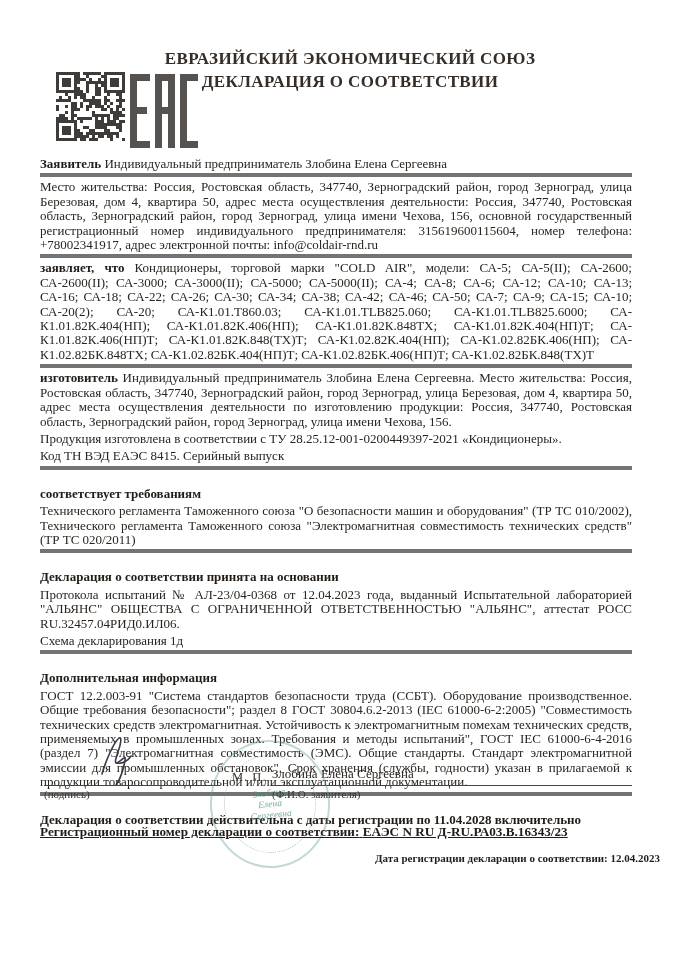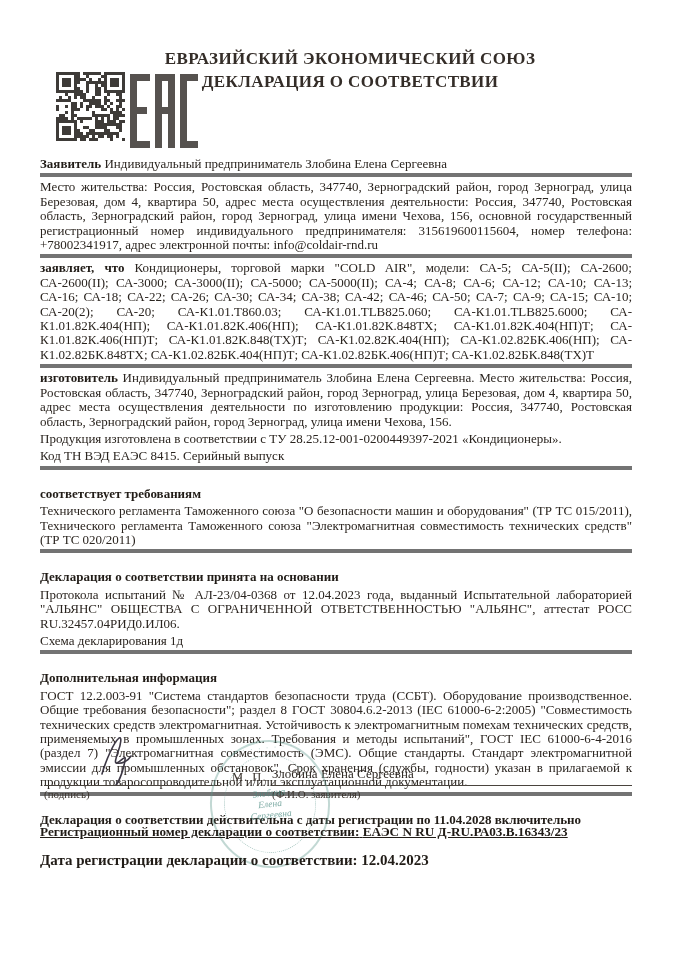--- a/index.html
+++ b/index.html
@@ -48,21 +48,21 @@
     border:1px dotted rgba(96,152,142,.6);border-radius:50%;
     display:flex;flex-direction:column;align-items:center;justify-content:center;
     font-style:italic;font-size:9.5px;line-height:11px;color:rgba(74,138,128,.85);
   }
   .stamp-ringtext{
     position:absolute;left:0;top:2px;width:100%;text-align:center;
     font-size:6px;color:rgba(96,152,142,.55);letter-spacing:2px;overflow:hidden;white-space:nowrap;
   }
   
   .reg1{position:absolute;left:40px;top:824px;width:620px;font-weight:bold;font-size:13.2px;color:#211c17;text-decoration:underline;}
-  .reg2{position:absolute;left:40px;top:852px;width:620px;font-weight:bold;font-size:15px;color:#211c17;}
+  .reg2{position:absolute;left:40px;top:852px;width:620px;font-weight:bold;font-size:11px;color:#211c17;text-align:right;}
 </style>
 </head>
 <body>
 
 <div class="page">
 
   <div class="title">
     <div>ЕВРАЗИЙСКИЙ ЭКОНОМИЧЕСКИЙ СОЮЗ</div>
     <div>ДЕКЛАРАЦИЯ О СООТВЕТСТВИИ</div>
   </div>
@@ -401,21 +401,21 @@
     <p class="row rule"><b>заявляет, что</b> <span>Кондиционеры, торговой марки "COLD AIR", модели: СА-5; СА-5(II); СА-2600; СА-2600(II); СА-3000; СА-3000(II); СА-5000; СА-5000(II); СА-4; СА-8; СА-6; СА-12; СА-10; СА-13; СА-16; СА-18; СА-22; СА-26; СА-30; СА-34; СА-38; СА-42; СА-46; СА-50;  СА-7; СА-9; СА-15; СА-10; СА-20(2); СА-20; СА-К1.01.Т860.03; СА-К1.01.TLB825.060; СА-К1.01.TLB825.6000; СА-К1.01.82К.404(НП); СА-К1.01.82К.406(НП); СА-К1.01.82К.848ТХ; СА-К1.01.82К.404(НП)Т; СА-К1.01.82К.406(НП)Т; СА-К1.01.82К.848(ТХ)Т; СА-К1.02.82К.404(НП); СА-К1.02.82БК.406(НП); СА-К1.02.82БК.848ТХ; СА-К1.02.82БК.404(НП)Т; СА-К1.02.82БК.406(НП)Т; СА-К1.02.82БК.848(ТХ)Т</span></p>
 
     <p class="row"><b>изготовитель</b> <span>Индивидуальный предприниматель Злобина Елена Сергеевна. Место жительства: Россия, Ростовская область, 347740, Зерноградский район, город Зерноград, улица Березовая, дом 4, квартира 50, адрес места осуществления деятельности по изготовлению продукции: Россия, 347740, Ростовская область, Зерноградский район, город Зерноград, улица имени Чехова, 156.</span></p>
 
     <p class="row">Продукция изготовлена в соответствии с ТУ 28.25.12-001-0200449397-2021 «Кондиционеры».</p>
 
     <p class="row rule">Код ТН ВЭД ЕАЭС 8415. Серийный выпуск</p>
 
     <p class="row bold-row">соответствует требованиям</p>
 
-    <p class="row rule">Технического регламента Таможенного союза "О безопасности машин и оборудования" (ТР ТС 015/2011), Технического регламента Таможенного союза "Электромагнитная совместимость технических средств" (ТР ТС 020/2011)</p>
+    <p class="row rule">Технического регламента Таможенного союза "О безопасности машин и оборудования" (ТР ТС 010/2002), Технического регламента Таможенного союза "Электромагнитная совместимость технических средств" (ТР ТС 020/2011)</p>
 
     <p class="row bold-row">Декларация о соответствии принята на основании</p>
 
     <p class="row">Протокола испытаний № АЛ-23/04-0368 от 12.04.2023 года, выданный Испытательной лабораторией "АЛЬЯНС" ОБЩЕСТВА С ОГРАНИЧЕННОЙ ОТВЕТСТВЕННОСТЬЮ "АЛЬЯНС", аттестат РОСС RU.32457.04РИД0.ИЛ06.</p>
 
     <p class="row rule">Схема декларирования 1д</p>
 
     <p class="row bold-row">Дополнительная информация</p>
 
     <p class="row rule">ГОСТ 12.2.003-91 "Система стандартов безопасности труда (ССБТ). Оборудование производственное. Общие требования безопасности"; раздел 8 ГОСТ 30804.6.2-2013 (IEC 61000-6-2:2005) "Совместимость технических средств электромагнитная. Устойчивость к электромагнитным помехам технических средств, применяемых в промышленных зонах. Требования и методы испытаний", ГОСТ IEC 61000-6-4-2016 (раздел 7) "Электромагнитная совместимость (ЭМС). Общие стандарты. Стандарт электромагнитной эмиссии для промышленных обстановок". Срок хранения (службы, годности) указан в прилагаемой к продукции товаросопроводительной и/или эксплуатационной документации.</p>

